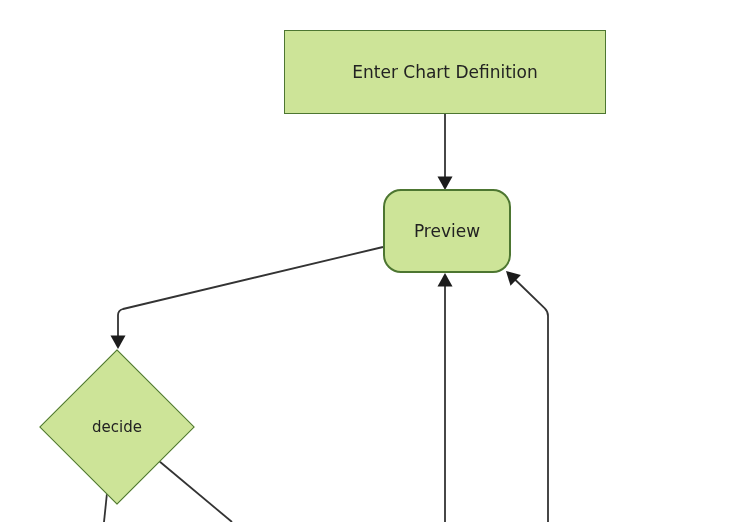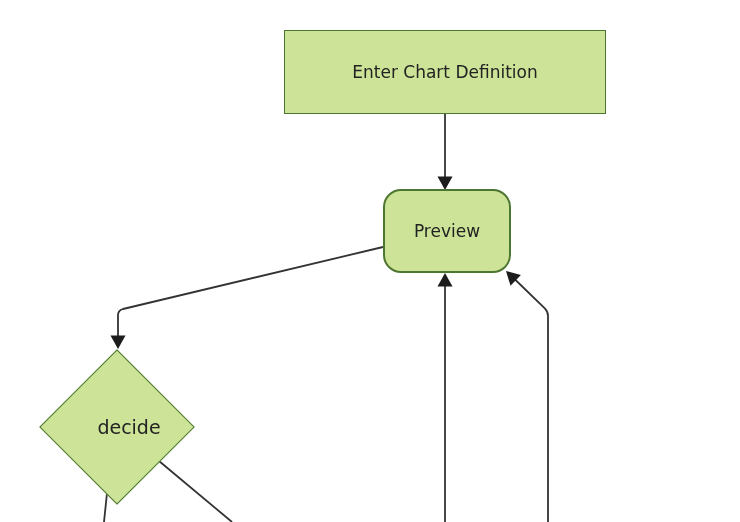--- a/index.html
+++ b/index.html
@@ -59,24 +59,24 @@
   .diamond-shape{
     position:absolute;
     box-sizing:border-box;
     left:23px;top:23px;width:110px;height:110px;
     background:var(--node-fill);
     border:1.6px solid var(--node-border);
     transform:rotate(45deg);
   }
   .diamond-label{
     position:absolute;
-    left:12px;top:0;width:156px;height:156px;
+    left:0;top:0;width:156px;height:156px;
     display:flex;align-items:center;justify-content:center;
     color:var(--label-text);
-    font-size:19px;
+    font-size:15px;
     white-space:nowrap;
   }
 </style>
 </head>
 <body>
 
 <div class="canvas">
 
   <svg class="edges-svg" viewBox="0 0 740 522" xmlns="http://www.w3.org/2000/svg">
 

